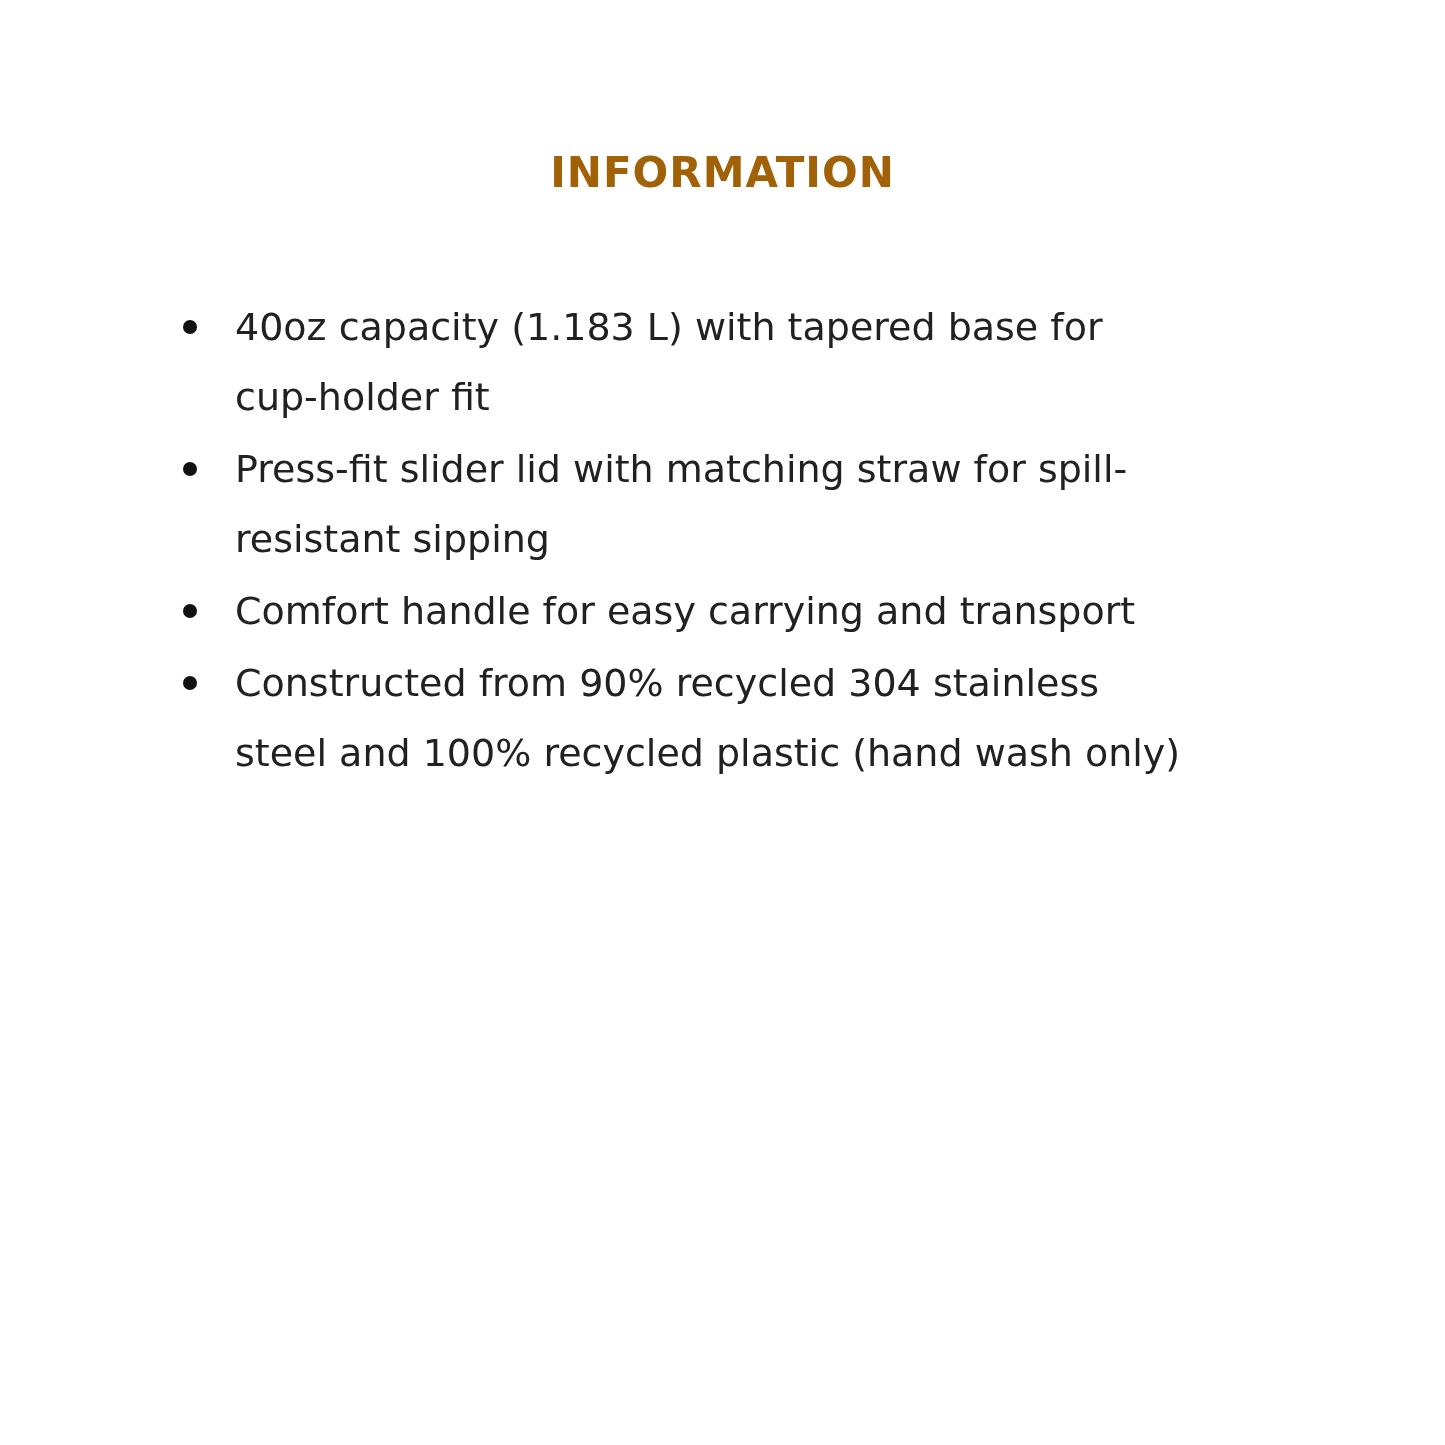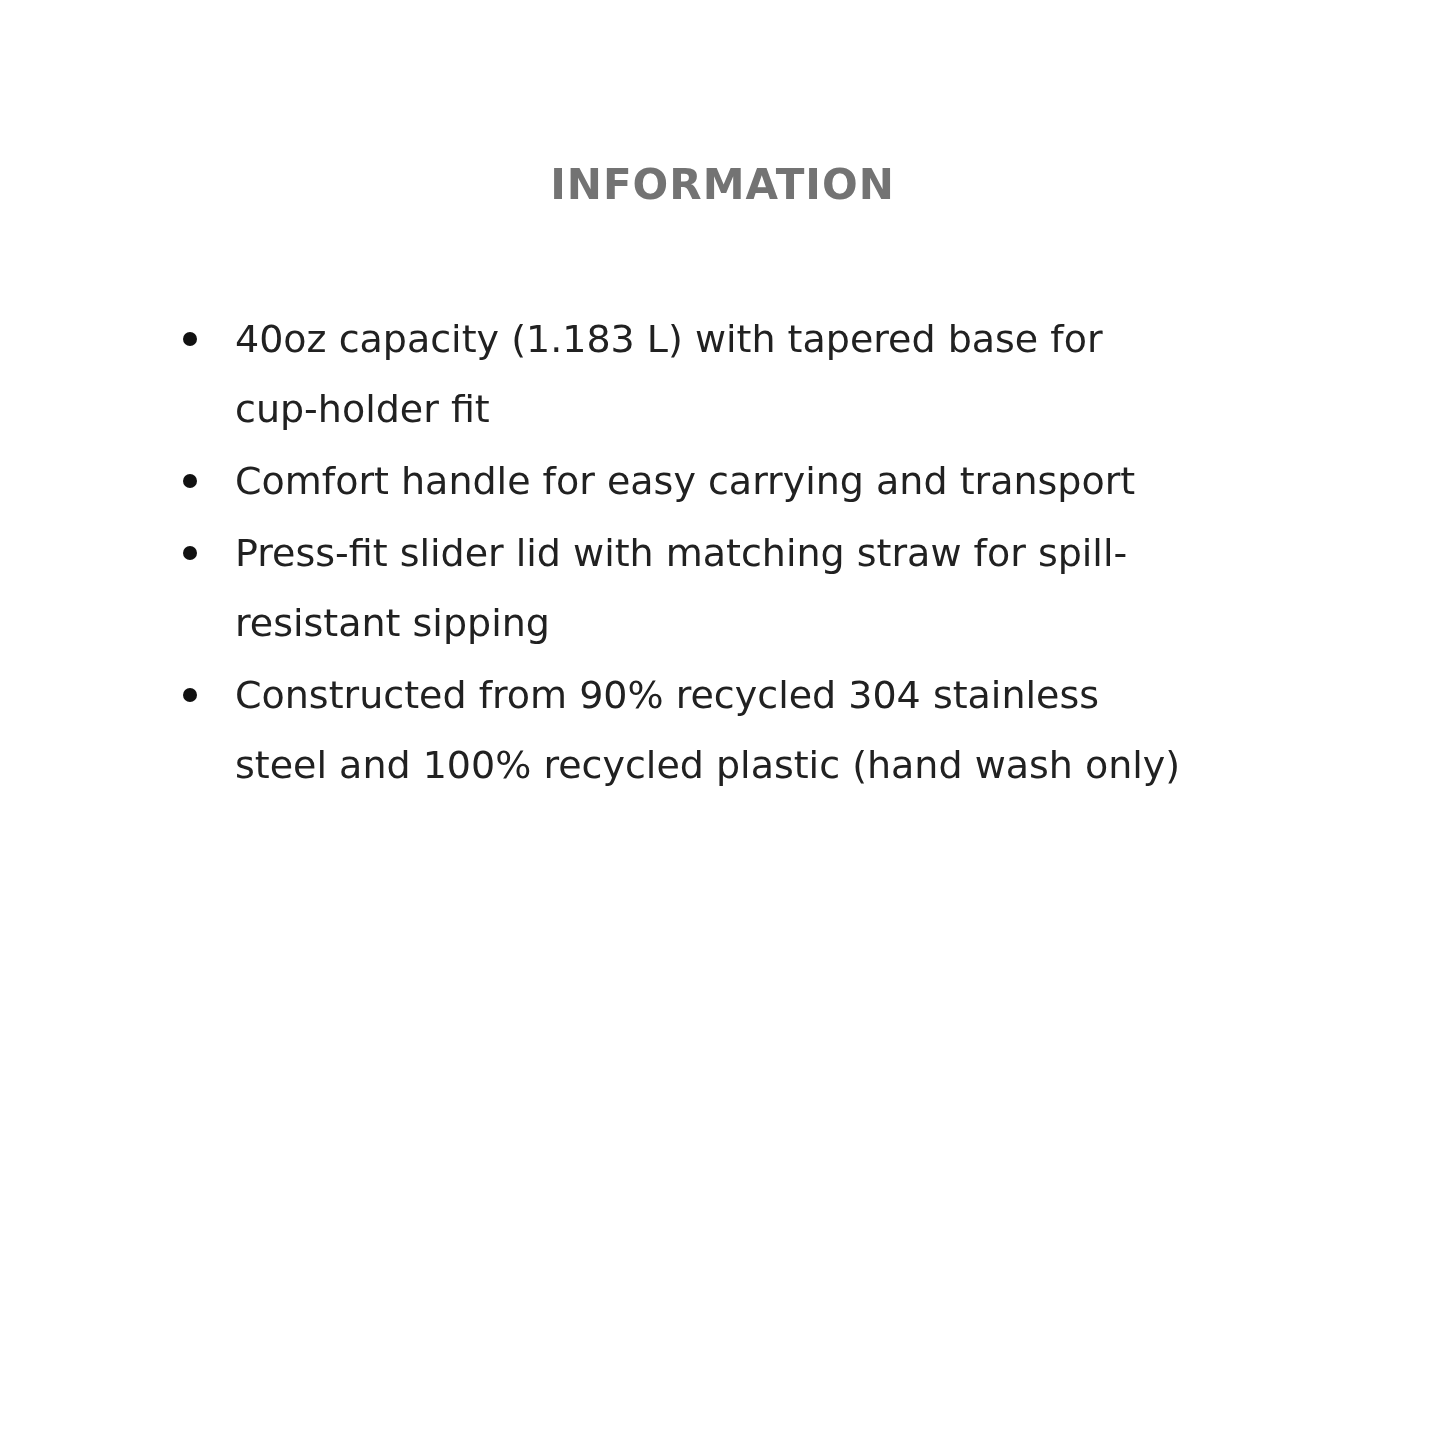--- a/index.html
+++ b/index.html
@@ -13,27 +13,27 @@
     font-family: "DejaVu Sans", sans-serif;
     color: #212121;
     overflow: hidden;
   }
   .page {
     width: 1445px;
     height: 1445px;
     box-sizing: border-box;
   }
   .page-title {
-    margin: 12px;
+    margin: 0;
     padding-top: 148px;
     text-align: center;
     font-size: 42px;
     font-weight: 700;
     letter-spacing: 1px;
-    color: #737373;
+    color: #a16207;
     font-family: "DejaVu Sans", "Liberation Sans", sans-serif;
   }
   .info-list {
     list-style: none;
     margin: 95px 0 0 183px;
     padding: 0;
     width: 1000px;
     font-size: 38px;
     line-height: 70px;
     color: #212121;
@@ -54,17 +54,17 @@
     background: #111111;
   }
 </style>
 </head>
 <body>
 
 <div class="page">
   <h1 class="page-title">INFORMATION</h1>
   <ul class="info-list">
       <li>40oz capacity (1.183 L) with tapered base for cup-holder fit</li>
+      <li>Press-fit slider lid with matching straw for spill-resistant sipping</li>
       <li>Comfort handle for easy carrying and transport</li>
-      <li>Press-fit slider lid with matching straw for spill-resistant sipping</li>
       <li>Constructed from 90% recycled 304 stainless steel and 100% recycled plastic (hand wash only)</li>
     </ul>
 </div>
 
 </body></html>

